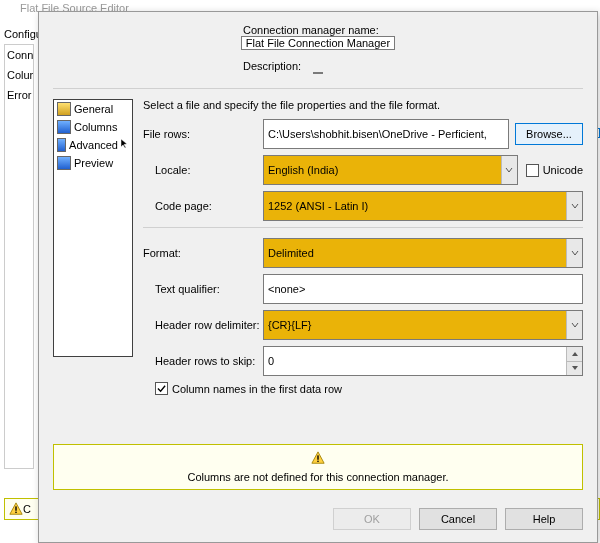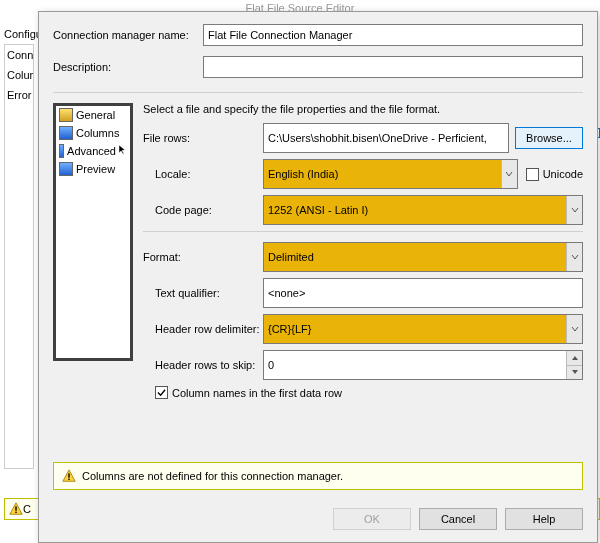--- a/index.html
+++ b/index.html
@@ -1,52 +1,52 @@
 <!DOCTYPE html>
 <html><head>
 <meta charset="utf-8">
 <style>
   * { box-sizing: border-box; font-family: "Segoe UI", Tahoma, sans-serif; font-size: 11px; }
   body { margin: 0; background: #fff; width: 600px; height: 543px; overflow: hidden; position: relative; }
-  .bg-title { position: absolute; top: 0; left: 0; right: 0; height: 20px; color: #999; padding: 2px 20px; text-align: center; }
+  .bg-title { position: absolute; top: 0; left: 0; right: 0; height: 20px; color: #999; padding: 2px 20px; }
   .bg-instr { position: absolute; top: 28px; left: 4px; color: #000; }
   .bg-box { position: absolute; top: 44px; left: 4px; width: 30px; height: 425px; border: 1px solid #ccc; background: #fff; }
   .bg-item { padding: 4px 2px; white-space: nowrap; overflow: hidden; }
   .bg-blue { position: absolute; top: 128px; right: 0; width: 24px; height: 10px; border: 1px solid #0078d7; background: #fff; }
   .bg-warn { position: absolute; top: 498px; left: 4px; right: 0; height: 22px; border: 1px solid #c0c000; background: #fffff0; display: flex; align-items: center; padding: 0 4px; }
   .dialog { position: absolute; top: 11px; left: 38px; width: 560px; height: 532px; background: #f0f0f0; border: 1px solid #999; box-shadow: 2px 2px 8px rgba(0,0,0,0.2); display: flex; flex-direction: column; }
   .titlebar { height: 30px; display: flex; align-items: center; background: #fff; border-bottom: 1px solid #e0e0e0; }
   .ticon { width: 16px; height: 16px; margin: 0 6px; border: 1px solid #888; background: linear-gradient(#fff,#ccc); }
   .title { flex: 1; }
   .winbtn { width: 44px; height: 30px; display: flex; align-items: center; justify-content: center; }
   .winbtn svg { width: 10px; height: 10px; }
   .body { flex: 1; padding: 12px 14px 0 14px; display: flex; flex-direction: column; }
-  .row { display: flex; align-items: center; margin-bottom: 10px; }
+  .row { display: flex; align-items: center; margin-bottom: 10px; flex-direction: column; }
   .lab { width: 150px; }
   .input { flex: 1; height: 22px; border: 1px solid #7a7a7a; background: #fff; padding: 0 4px; display: flex; align-items: center; }
   .hr { border-top: 1px solid #d0d0d0; margin: 4px 0 10px 0; }
   .mid { flex: 1; display: flex; }
-  .nav { width: 80px; border: 3px solid #404040; background: #fff; margin-right: 10px; height: 258px; }
+  .nav { width: 80px; border: 1px solid #404040; background: #fff; margin-right: 10px; height: 258px; }
   .navitem { display: flex; align-items: center; padding: 2px 3px; gap: 3px; white-space: nowrap; }
   .nico { width: 14px; height: 14px; border: 1px solid #666; }
   .nico.g { background: linear-gradient(#ffe070,#d0a020); }
   .nico.b { background: linear-gradient(#70b0ff,#2060d0); }
   .cursor { display: inline-block; }
   .props { flex: 1; }
   .prow { display: flex; align-items: center; margin-bottom: 6px; }
   .plab { width: 120px; }
   .plab.ind { padding-left: 12px; width: 120px; }
   .pfield { flex: 1; height: 30px; border: 1px solid #7a7a7a; background: #fff; padding: 0 4px; display: flex; align-items: center; position: relative; }
   .pfield.sel { background: #eab308; }
   .dd { position: absolute; right: 0; top: 0; bottom: 0; width: 16px; display: flex; align-items: center; justify-content: center; border-left: 1px solid #bbb; background: #e8e8e8; }
   .dd svg { width: 8px; height: 8px; }
   .browse { width: 68px; height: 22px; border: 1px solid #0078d7; background: #e5f1fb; margin-left: 6px; display: flex; align-items: center; justify-content: center; }
   .chk { width: 13px; height: 13px; border: 1px solid #555; background: #fff; margin-right: 4px; display: flex; align-items: center; justify-content: center; }
   .chkmark svg { width: 9px; height: 9px; display: block; }
-  .warnbar { margin: 20px 0 10px 0; border: 1px solid #c0c000; background: #fffff0; padding: 6px 8px; display: flex; align-items: center; gap: 6px; }
+  .warnbar { margin: 20px 0 10px 0; border: 1px solid #c0c000; background: #fffff0; padding: 6px 8px; display: flex; align-items: center; gap: 6px; flex-direction: column; }
   .warnico { width: 14px; height: 14px; }
   .btnbar { display: flex; justify-content: flex-end; gap: 8px; padding: 8px 0 12px 0; }
   .btn { width: 78px; height: 22px; border: 1px solid #adadad; background: #e1e1e1; display: flex; align-items: center; justify-content: center; }
   .btn.dis { color: #a0a0a0; border-color: #d0d0d0; background: #ececec; }
   .ucell { margin-left: 8px; display: flex; align-items: center; }
 </style>
 </head>
 <body>
 
 <div class="bg-title">Flat File Source Editor</div>

